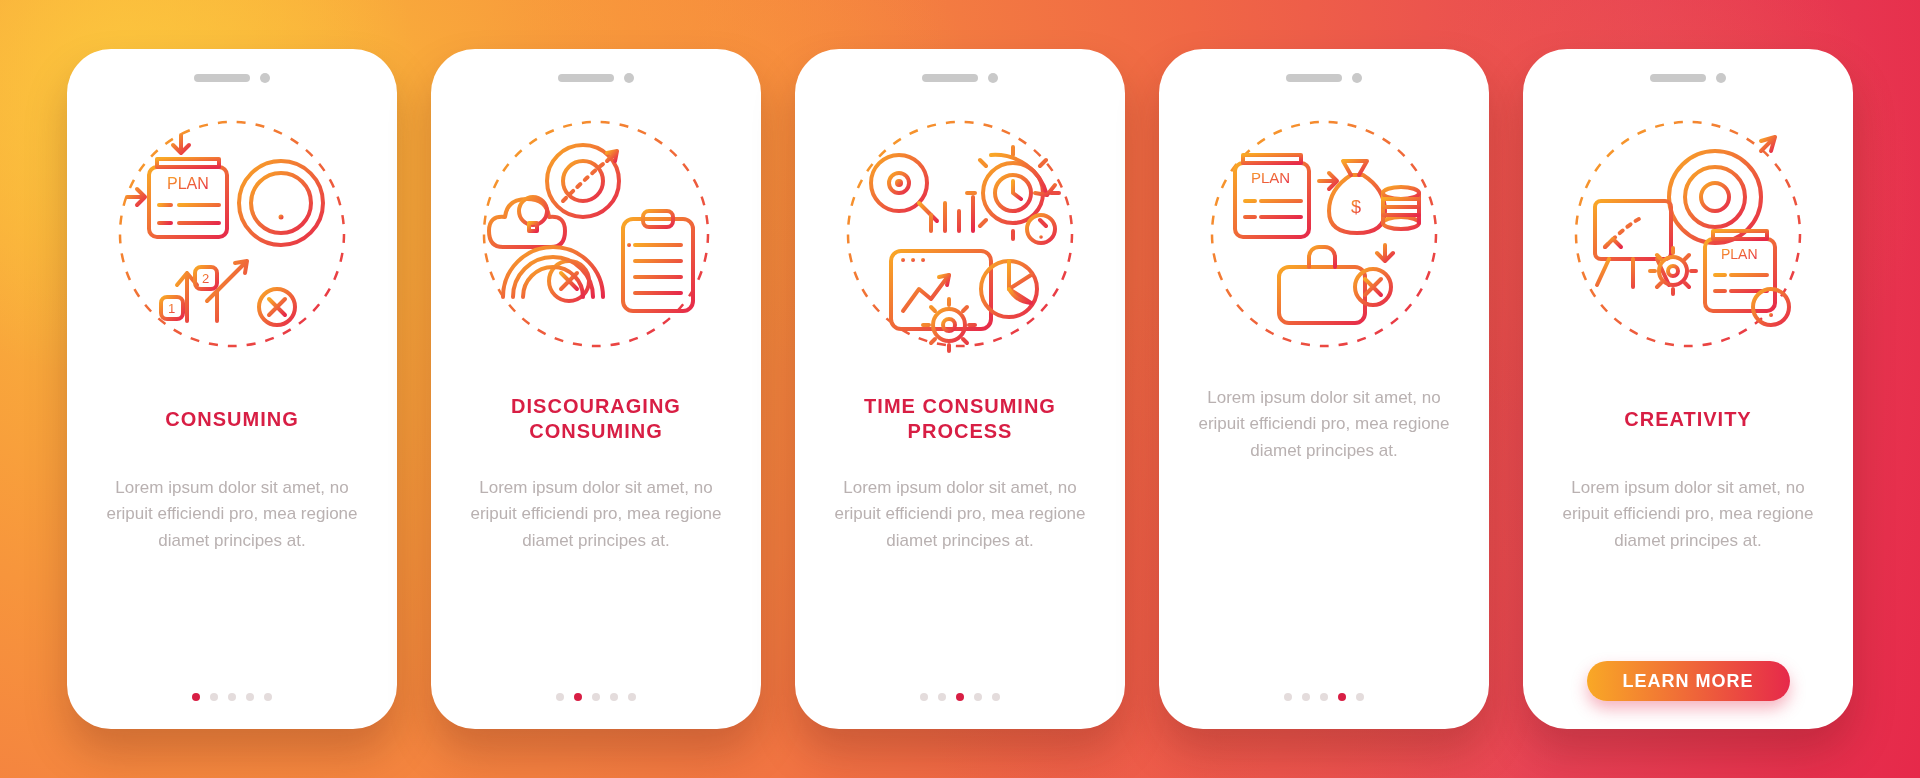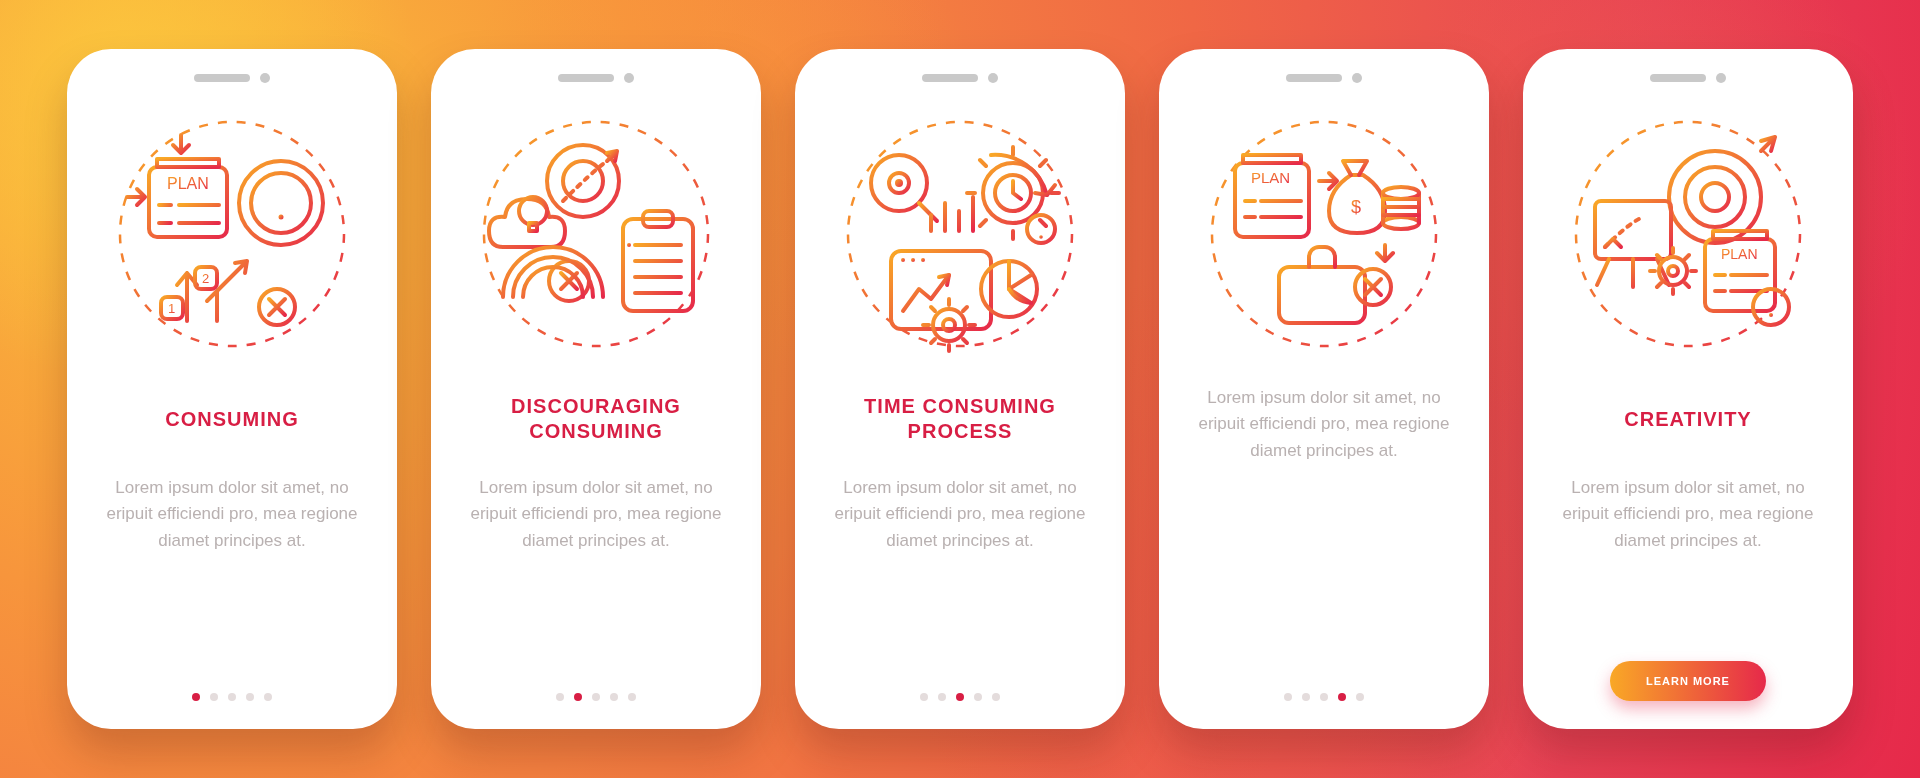--- a/index.html
+++ b/index.html
@@ -114,21 +114,21 @@
     margin-top: auto;
     border: none;
     cursor: pointer;
     height: 40px;
     padding: 0 36px;
     border-radius: 20px;
     background: linear-gradient(90deg, var(--grad-start), var(--grad-end));
     color: #fff;
     font-weight: 700;
     letter-spacing: 1px;
-    font-size: 11px;
+    font-size: 18px;
     box-shadow: 0 8px 16px rgba(230,41,74,.35);
   }
 </style>
 </head>
 <body>
 
 <div class="blob blob1"></div>
 <div class="blob blob2"></div>
 <div class="blob blob3"></div>
 <div class="blob blob4"></div>

